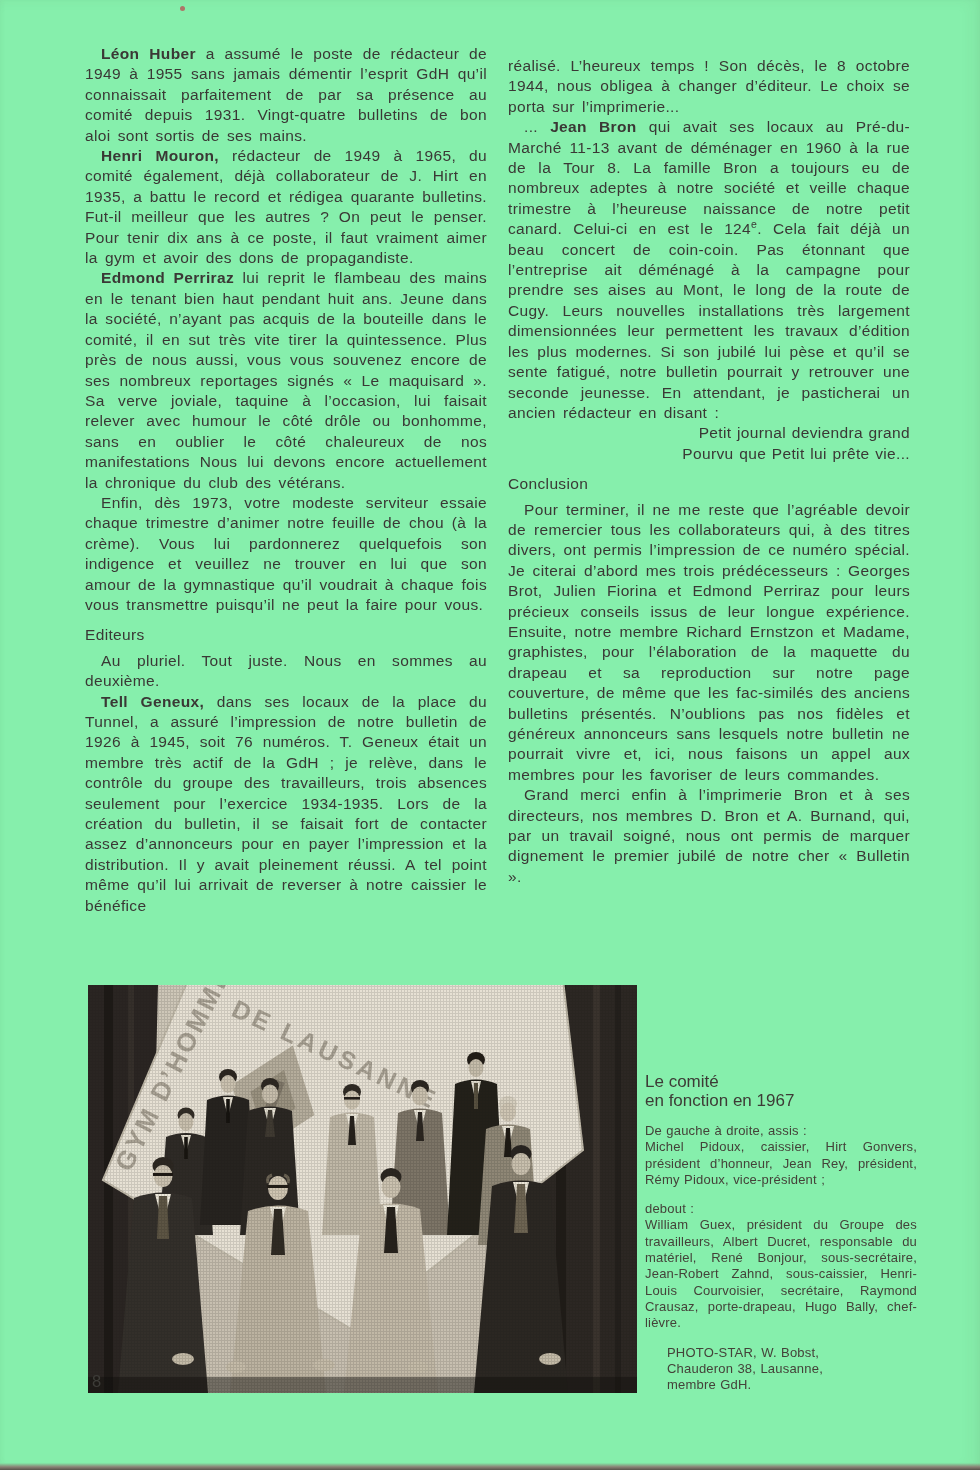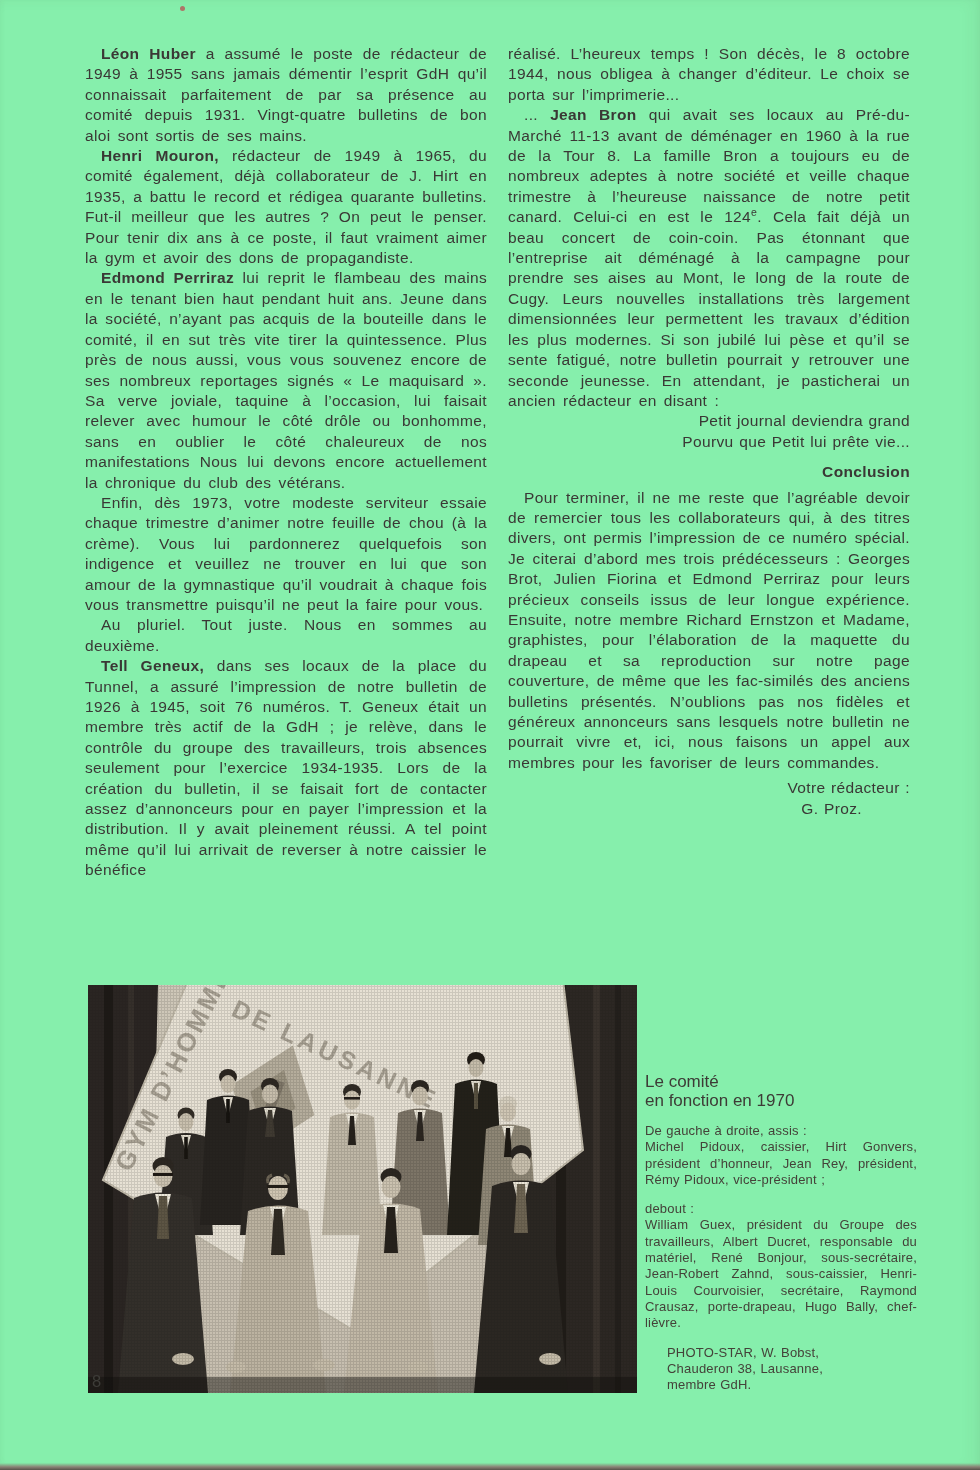--- a/index.html
+++ b/index.html
@@ -21,26 +21,26 @@
     position:absolute;left:0;bottom:0;width:100%;height:7px;
     background:linear-gradient(to bottom, rgba(90,84,76,0), #8a8276 55%, #57524a);
   }
   
   .col{
     position:absolute;top:44px;width:402px;
     font-size:15.5px;line-height:20.4px;color:#3a3835;
     text-align:justify;letter-spacing:.35px;word-spacing:2.5px;
   }
   .col-left{left:85px;}
-  .col-right{left:508px;}
+  .col-right{left:508px;margin-top:12px;}
   .para{margin:0;}
   .para.indent{text-indent:16px;}
   .b{font-weight:bold;}
   sup{font-size:.68em;line-height:0;}
-  .heading{font-weight:bold;margin:10px 0 5px 0;text-align:right;}
+  .heading{font-weight:normal;margin:10px 0 5px 0;text-align:left;}
   .verse{padding-left:145px;text-align:right;word-spacing:1px;}
   .verse-line{white-space:nowrap;}
   .sig{margin-top:5px;text-align:right;word-spacing:1px;}
   .sig-line:last-child{padding-right:48px;}
   
   .photo{
     position:absolute;left:88px;top:985px;width:549px;height:408px;
     background:#c7bfb0;overflow:hidden;
   }
   .photo svg{display:block;}
@@ -70,36 +70,34 @@
 
 <div class="page">
 
   <div class="red-dot"></div>
 
   <div class="col col-left" id="col-left">
       <div class="para indent"><span class="b">Léon Huber</span><span> a assumé le poste de rédacteur de 1949 à 1955 sans jamais démentir l’esprit GdH qu’il connaissait parfaitement de par sa présence au comité depuis 1931. Vingt-quatre bulletins de bon aloi sont sortis de ses mains.</span></div>
       <div class="para indent"><span class="b">Henri Mouron,</span><span> rédacteur de 1949 à 1965, du comité également, déjà collaborateur de J. Hirt en 1935, a battu le record et rédigea quarante bulletins. Fut-il meilleur que les autres ? On peut le penser. Pour tenir dix ans à ce poste, il faut vraiment aimer la gym et avoir des dons de propagandiste.</span></div>
       <div class="para indent"><span class="b">Edmond Perriraz</span><span> lui reprit le flambeau des mains en le tenant bien haut pendant huit ans. Jeune dans la société, n’ayant pas acquis de la bouteille dans le comité, il en sut très vite tirer la quintessence. Plus près de nous aussi, vous vous souvenez encore de ses nombreux reportages signés « Le maquisard ». Sa verve joviale, taquine à l’occasion, lui faisait relever avec humour le côté drôle ou bonhomme, sans en oublier le côté chaleureux de nos manifestations Nous lui devons encore actuellement la chronique du club des vétérans.</span></div>
       <div class="para indent"><span>Enfin, dès 1973, votre modeste serviteur essaie chaque trimestre d’animer notre feuille de chou (à la crème). Vous lui pardonnerez quelquefois son indigence et veuillez ne trouver en lui que son amour de la gymnastique qu’il voudrait à chaque fois vous transmettre puisqu’il ne peut la faire pour vous.</span></div>
+      <div class="heading">Editeurs</div>
       <div class="para indent"><span>Au pluriel. Tout juste. Nous en sommes au deuxième.</span></div>
       <div class="para indent"><span class="b">Tell Geneux,</span><span> dans ses locaux de la place du Tunnel, a assuré l’impression de notre bulletin de 1926 à 1945, soit 76 numéros. T. Geneux était un membre très actif de la GdH ; je relève, dans le contrôle du groupe des travailleurs, trois absences seulement pour l’exercice 1934-1935. Lors de la création du bulletin, il se faisait fort de contacter assez d’annonceurs pour en payer l’impression et la distribution. Il y avait pleinement réussi. A tel point même qu’il lui arrivait de reverser à notre caissier le bénéfice</span></div>
     </div>
   <div class="col col-right" id="col-right">
       <div class="para"><span>réalisé. L’heureux temps ! Son décès, le 8 octobre 1944, nous obligea à changer d’éditeur. Le choix se porta sur l’imprimerie...</span></div>
       <div class="para indent"><span>... </span><span class="b">Jean Bron</span><span> qui avait ses locaux au Pré-du-Marché 11-13 avant de déménager en 1960 à la rue de la Tour 8. La famille Bron a toujours eu de nombreux adeptes à notre société et veille chaque trimestre à l’heureuse naissance de notre petit canard. Celui-ci en est le 124</span><sup>e</sup><span>. Cela fait déjà un beau concert de coin-coin. Pas étonnant que l’entreprise ait déménagé à la campagne pour prendre ses aises au Mont, le long de la route de Cugy. Leurs nouvelles installations très largement dimensionnées leur permettent les travaux d’édition les plus modernes. Si son jubilé lui pèse et qu’il se sente fatigué, notre bulletin pourrait y retrouver une seconde jeunesse. En attendant, je pasticherai un ancien rédacteur en disant :</span></div>
       <div class="verse">
         <div class="verse-line">Petit journal deviendra grand</div>
         <div class="verse-line">Pourvu que Petit lui prête vie...</div>
       </div>
       <div class="heading">Conclusion</div>
       <div class="para indent"><span>Pour terminer, il ne me reste que l’agréable devoir de remercier tous les collaborateurs qui, à des titres divers, ont permis l’impression de ce numéro spécial. Je citerai d’abord mes trois prédécesseurs : Georges Brot, Julien Fiorina et Edmond Perriraz pour leurs précieux conseils issus de leur longue expérience. Ensuite, notre membre Richard Ernstzon et Madame, graphistes, pour l’élaboration de la maquette du drapeau et sa reproduction sur notre page couverture, de même que les fac-similés des anciens bulletins présentés. N’oublions pas nos fidèles et généreux annonceurs sans lesquels notre bulletin ne pourrait vivre et, ici, nous faisons un appel aux membres pour les favoriser de leurs commandes.</span></div>
-      <div class="sig">
-        <div class="sig-line">Votre rédacteur :</div>
-        <div class="sig-line">G. Proz.</div>
-      </div>
+      <div class="para indent"><span>Grand merci enfin à l’imprimerie Bron et à ses directeurs, nos membres D. Bron et A. Burnand, qui, par un travail soigné, nous ont permis de marquer dignement le premier jubilé de notre cher « Bulletin ».</span></div>
     </div>
 
   <div class="photo">
     <svg width="549" height="408" viewBox="0 0 549 408" xmlns="http://www.w3.org/2000/svg">
 
       <rect width="549" height="408" fill="#c7bfb0"></rect>
       <rect x="60" y="0" width="380" height="250" fill="#cec7b8"></rect>
 
       <g>
         <path d="M0,0 L70,0 L60,408 L0,408 Z" fill="#2a2522"></path>
@@ -215,21 +213,21 @@
         <ellipse cx="330" cy="382" rx="10" ry="6"></ellipse>
         <ellipse cx="462" cy="374" rx="11" ry="6"></ellipse>
       </g>
       <rect x="0" y="392" width="549" height="16" fill="rgba(15,13,11,0.45)"></rect>
     </svg>
     <div class="halftone"></div>
   </div>
 
   <div class="caption">
     <div class="cap-title">Le comité</div>
-    <div class="cap-title">en fonction en 1970</div>
+    <div class="cap-title">en fonction en 1967</div>
     <div id="caption-paras">
         <div class="cap-para">De gauche à droite, assis :
 Michel Pidoux, caissier, Hirt Gonvers, président d’honneur, Jean Rey, président, Rémy Pidoux, vice-président ;</div>
         <div class="cap-para">debout :
 William Guex, président du Groupe des travailleurs, Albert Ducret, responsable du matériel, René Bonjour, sous-secrétaire, Jean-Robert Zahnd, sous-caissier, Henri-Louis Courvoisier, secrétaire, Raymond Crausaz, porte-drapeau, Hugo Bally, chef-lièvre.</div>
         <div class="cap-para cap-credit">PHOTO-STAR, W. Bobst,
 Chauderon 38, Lausanne,
 membre GdH.</div>
       </div>
   </div>

